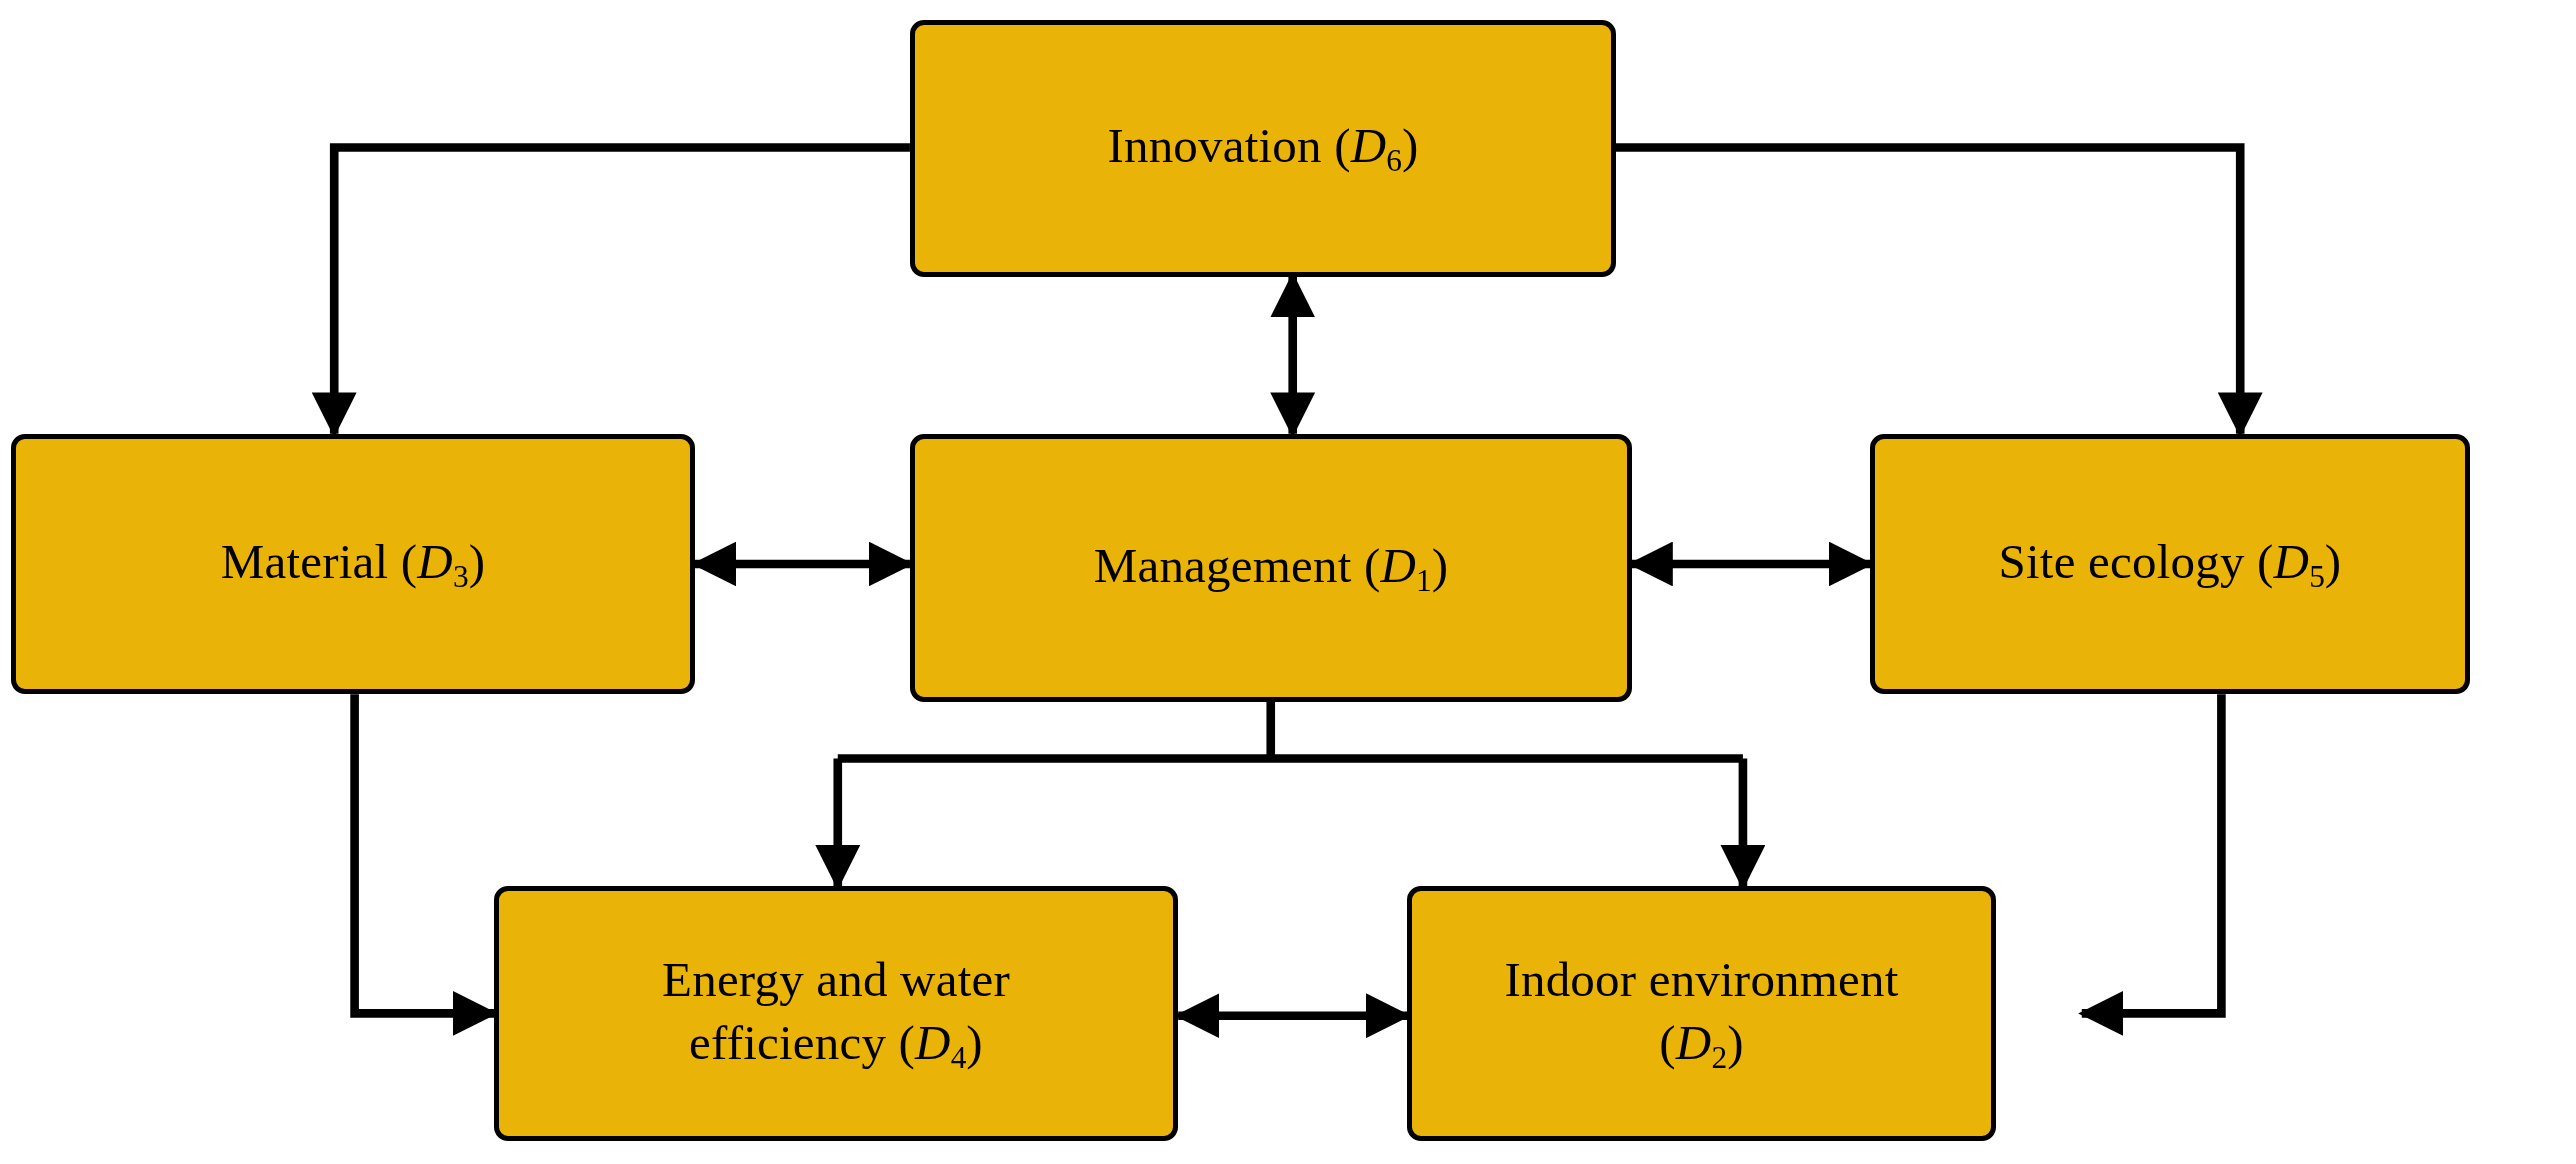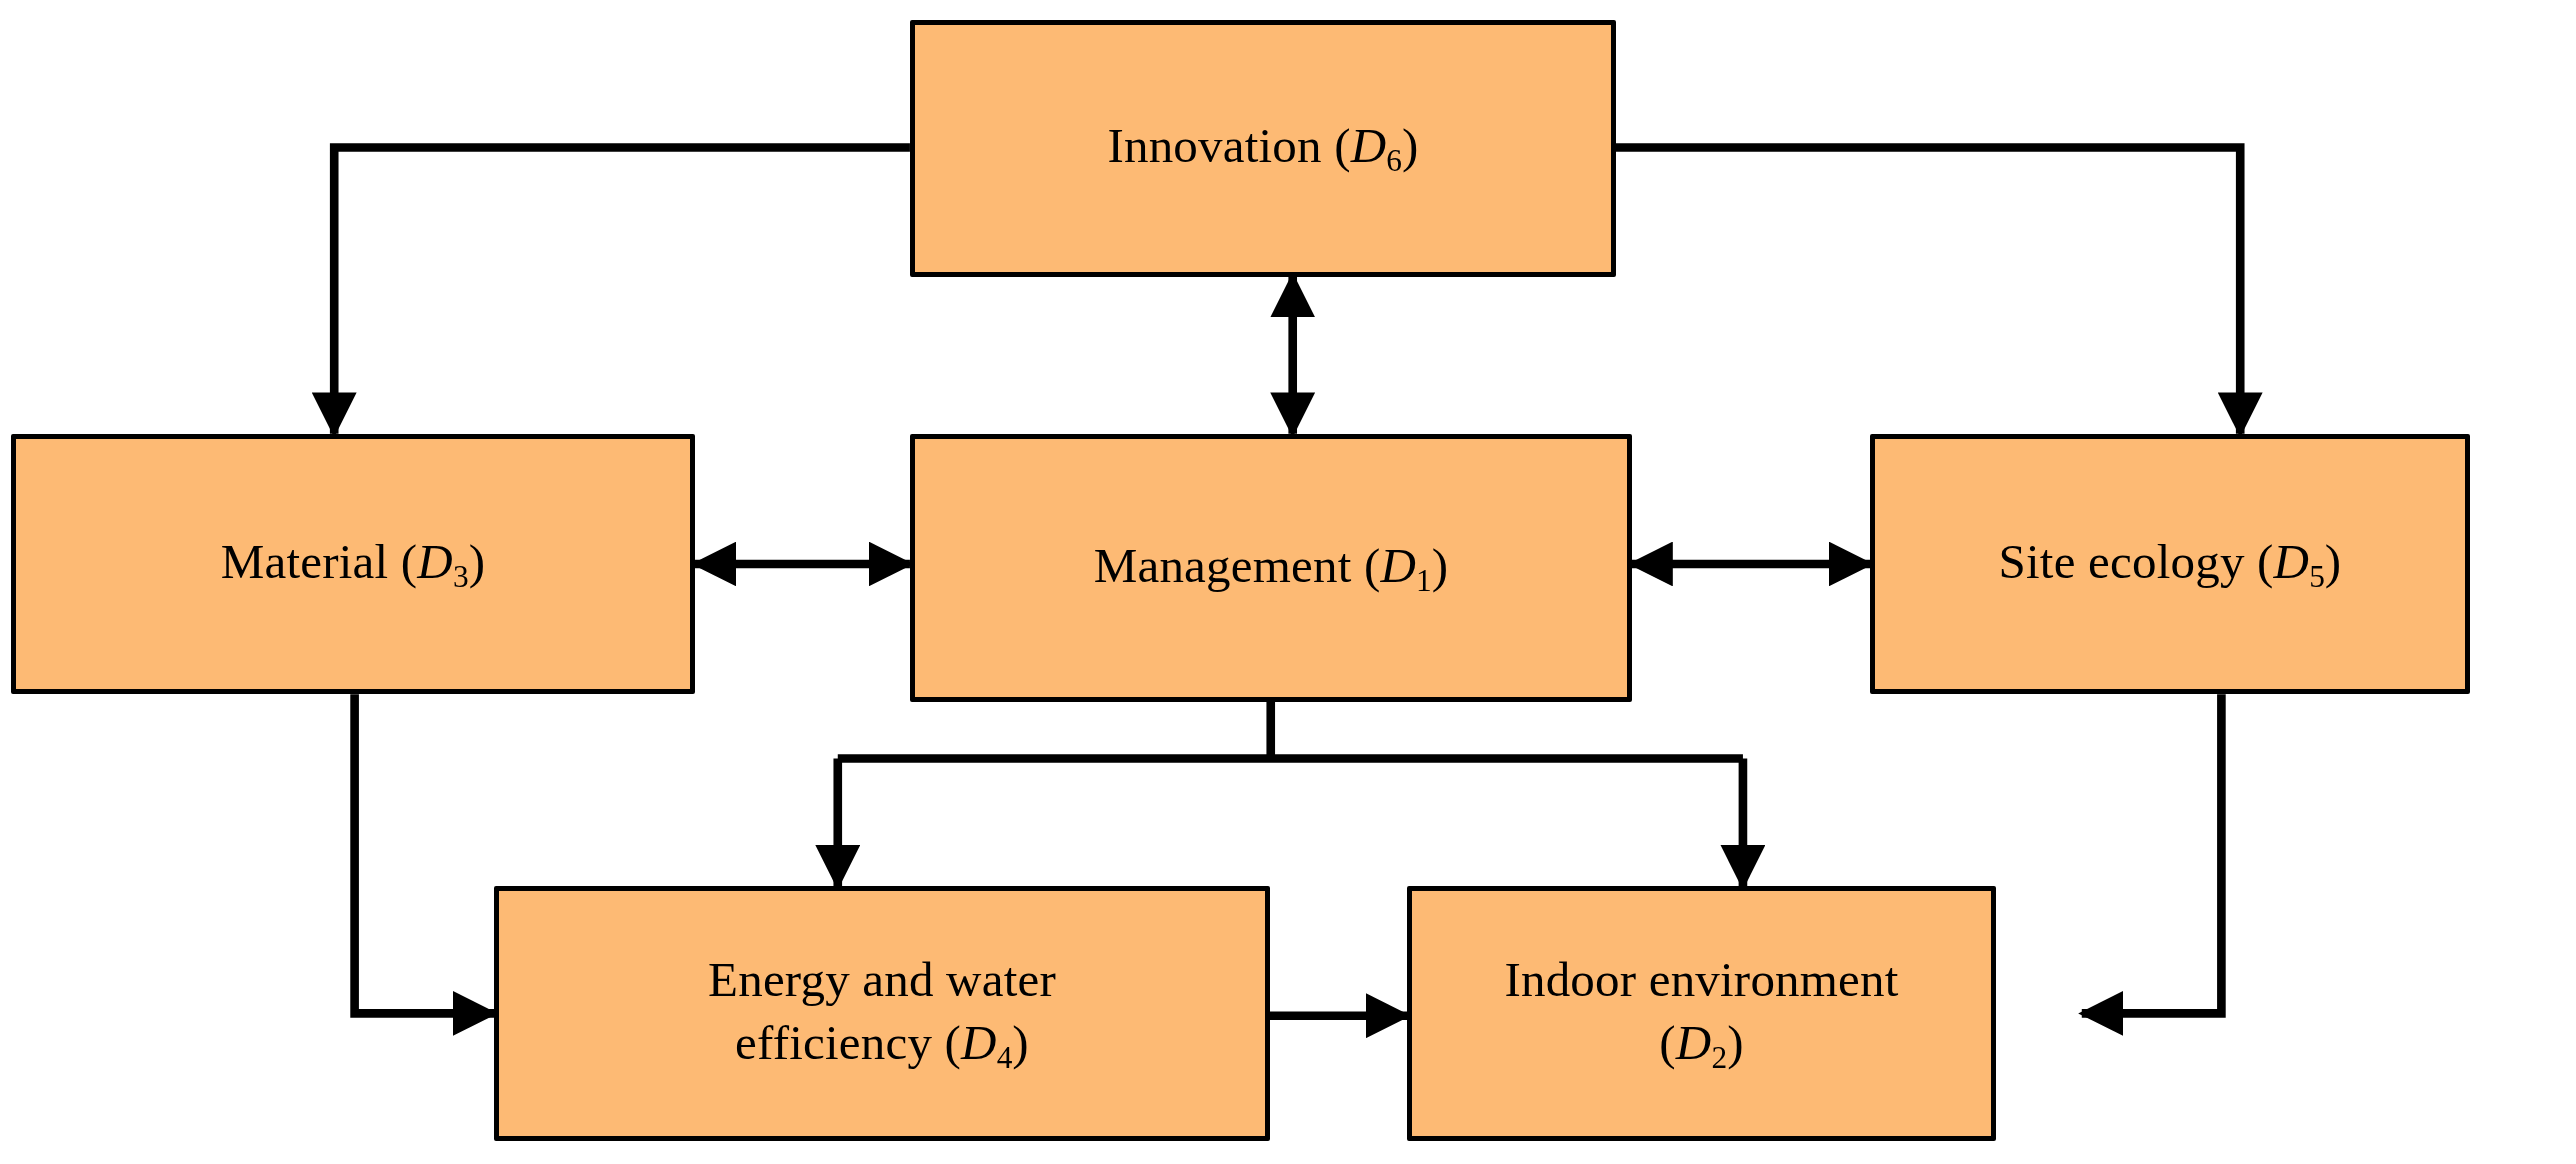--- a/index.html
+++ b/index.html
@@ -22,23 +22,23 @@
   #edge-layer {
     position: absolute;
     left: 0;
     top: 0;
     width: 2576px;
     height: 1164px;
   }
   .node {
     position: absolute;
     box-sizing: border-box;
-    background: #fdba74;
+    background: #eab308;
     border: 5.5px solid #000000;
-    border-radius: 2px;
+    border-radius: 14px;
     display: flex;
     align-items: center;
     justify-content: center;
     text-align: center;
     z-index: 3;
   }
   .node-label {
     font-size: 49px;
     line-height: 1.30;
     color: #000000;
@@ -105,21 +105,21 @@
   </div>
 
   <div class="node" style="left:910px; top:434px; width:722px; height:268px;">
     <span class="node-label"><span>Management</span> (<span class="var">D</span><sub>1</sub>)</span>
   </div>
 
   <div class="node" style="left:1870px; top:434px; width:600px; height:260px;">
     <span class="node-label"><span>Site ecology</span> (<span class="var">D</span><sub>5</sub>)</span>
   </div>
 
-  <div class="node" style="left:494px; top:886px; width:776px; height:255px;">
+  <div class="node" style="left:494px; top:886px; width:684px; height:255px;">
     <span class="node-label"><span>Energy and water
 efficiency</span> (<span class="var">D</span><sub>4</sub>)</span>
   </div>
 
   <div class="node" style="left:1407px; top:886px; width:589px; height:255px;">
     <span class="node-label"><span>Indoor environment
 </span>(<span class="var">D</span><sub>2</sub>)</span>
   </div>
 
 </div>

